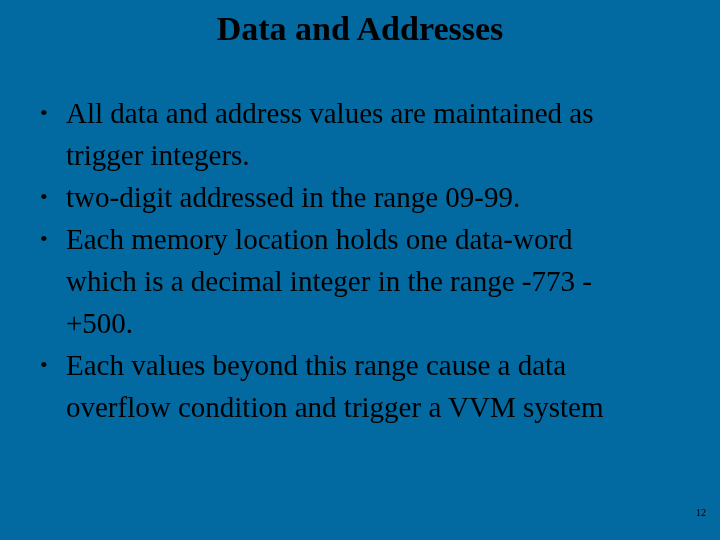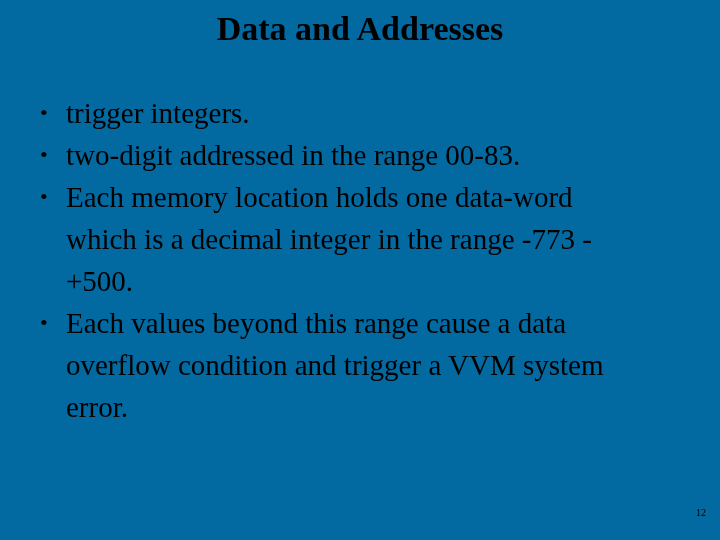--- a/index.html
+++ b/index.html
@@ -65,41 +65,41 @@
 </head>
 <body>
 
 <div class="slide" style="background: #0369a1; color: rgb(0, 0, 0);">
   <div class="slide-title">Data and Addresses</div>
 
   <div class="bullet-list">
       <div class="bullet-item">
         <span class="bullet-marker">•</span>
         <div class="bullet-lines">
+          <div class="bullet-line">All data and address values are maintained as</div>
           <div class="bullet-line">trigger integers.</div>
         </div>
       </div>
       <div class="bullet-item">
         <span class="bullet-marker">•</span>
         <div class="bullet-lines">
-          <div class="bullet-line">two-digit addressed in the range 00-83.</div>
+          <div class="bullet-line">two-digit addressed in the range 09-99.</div>
         </div>
       </div>
       <div class="bullet-item">
         <span class="bullet-marker">•</span>
         <div class="bullet-lines">
           <div class="bullet-line">Each memory location holds one data-word</div>
           <div class="bullet-line">which is a decimal integer in the range -773 -</div>
           <div class="bullet-line">+500.</div>
         </div>
       </div>
       <div class="bullet-item">
         <span class="bullet-marker">•</span>
         <div class="bullet-lines">
           <div class="bullet-line">Each values beyond this range cause a data</div>
           <div class="bullet-line">overflow condition and trigger a VVM system</div>
-          <div class="bullet-line">error.</div>
         </div>
       </div>
     </div>
 
   <div class="page-number">12</div>
 </div>
 
 </body></html>

